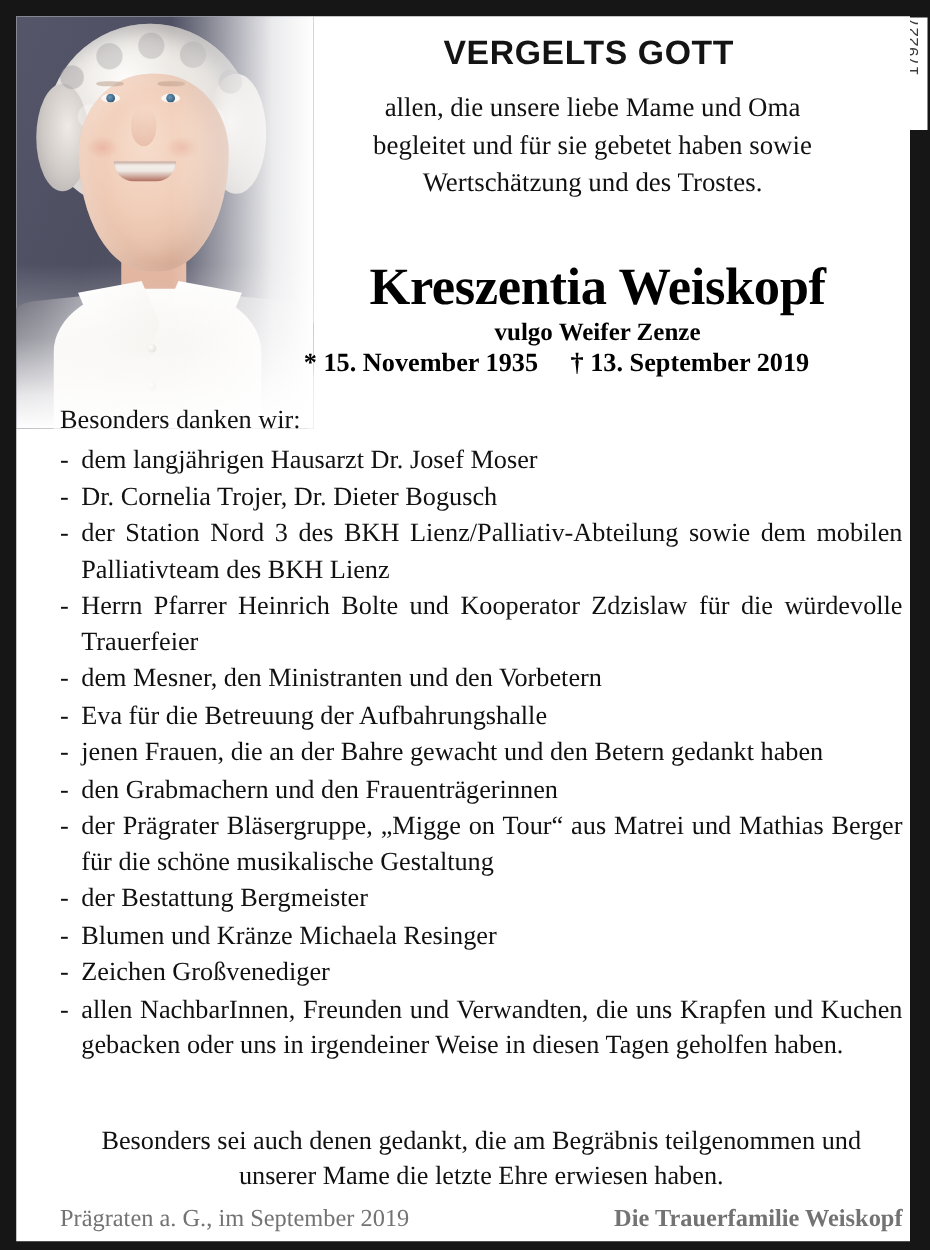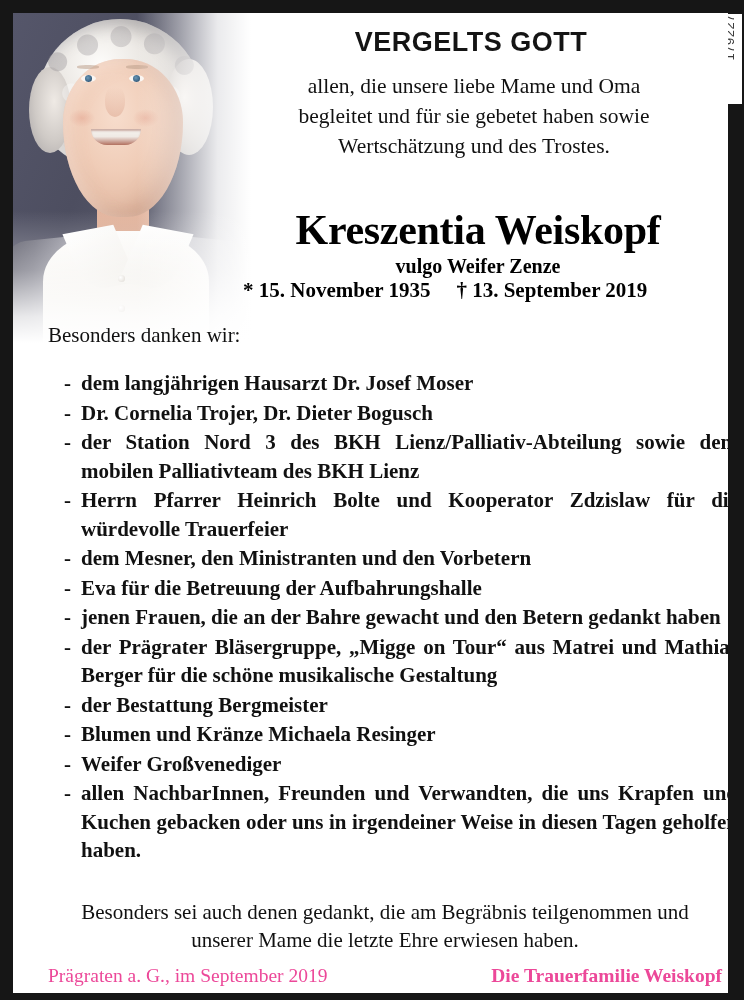--- a/index.html
+++ b/index.html
@@ -342,24 +342,23 @@
     top: 310px;
     font-size: 21px;
     color: #111111;
   }
 
   #thanks-list {
     position: absolute;
     left: 35px;
     top: 340px;
     width: 674px;
-    margin: 16px;
+    margin: 0;
     padding: 0;
     list-style: none;
-    font-weight: bold;
   }
   #thanks-list li {
     position: relative;
     padding-left: 17px;
     font-size: 21px;
     line-height: 28.5px;
     color: #111111;
     text-align: justify;
     text-justify: inter-word;
     margin: 0 0 1px 0;
@@ -386,21 +385,21 @@
 
   #footer {
     position: absolute;
     left: 35px;
     top: 952px;
     width: 674px;
     display: flex;
     justify-content: space-between;
     align-items: baseline;
     font-size: 19.5px;
-    color: #ec4899;
+    color: #737373;
   }
   #footer .family {
     font-weight: bold;
     font-size: 19.5px;
   }
 </style>
 </head>
 <body>
 
 <div id="notice">
@@ -456,24 +455,25 @@
       <div id="thanks-lead">Besonders danken wir:</div>
 
       <ul id="thanks-list">
         <li class="short">dem langjährigen Hausarzt Dr. Josef Moser</li>
         <li class="short">Dr. Cornelia Trojer, Dr. Dieter Bogusch</li>
         <li>der Station Nord 3 des BKH Lienz/Palliativ-Abteilung sowie dem mobilen Palliativteam des BKH Lienz</li>
         <li>Herrn Pfarrer Heinrich Bolte und Kooperator Zdzislaw für die würdevolle Trauerfeier</li>
         <li class="short">dem Mesner, den Ministranten und den Vorbetern</li>
         <li class="short">Eva für die Betreuung der Aufbahrungshalle</li>
         <li>jenen Frauen, die an der Bahre gewacht und den Betern gedankt haben</li>
+        <li class="short">den Grabmachern und den Frauenträgerinnen</li>
         <li>der Prägrater Bläsergruppe, „Migge on Tour“ aus Matrei und Mathias Berger für die schöne musikalische Gestaltung</li>
         <li class="short">der Bestattung Bergmeister</li>
         <li class="short">Blumen und Kränze Michaela Resinger</li>
-        <li class="short">Weifer Großvenediger</li>
+        <li class="short">Zeichen Großvenediger</li>
         <li>allen NachbarInnen, Freunden und Verwandten, die uns Krapfen und Kuchen gebacken oder uns in irgendeiner Weise in diesen Tagen geholfen haben.</li>
       </ul>
 
       <div id="closing">Besonders sei auch denen gedankt, die am Begräbnis teilgenommen und unserer Mame die letzte Ehre erwiesen haben.</div>
 
       <div id="footer">
         <div class="place">Prägraten a. G., im September 2019</div>
         <div class="family">Die Trauerfamilie Weiskopf</div>
       </div>
 

